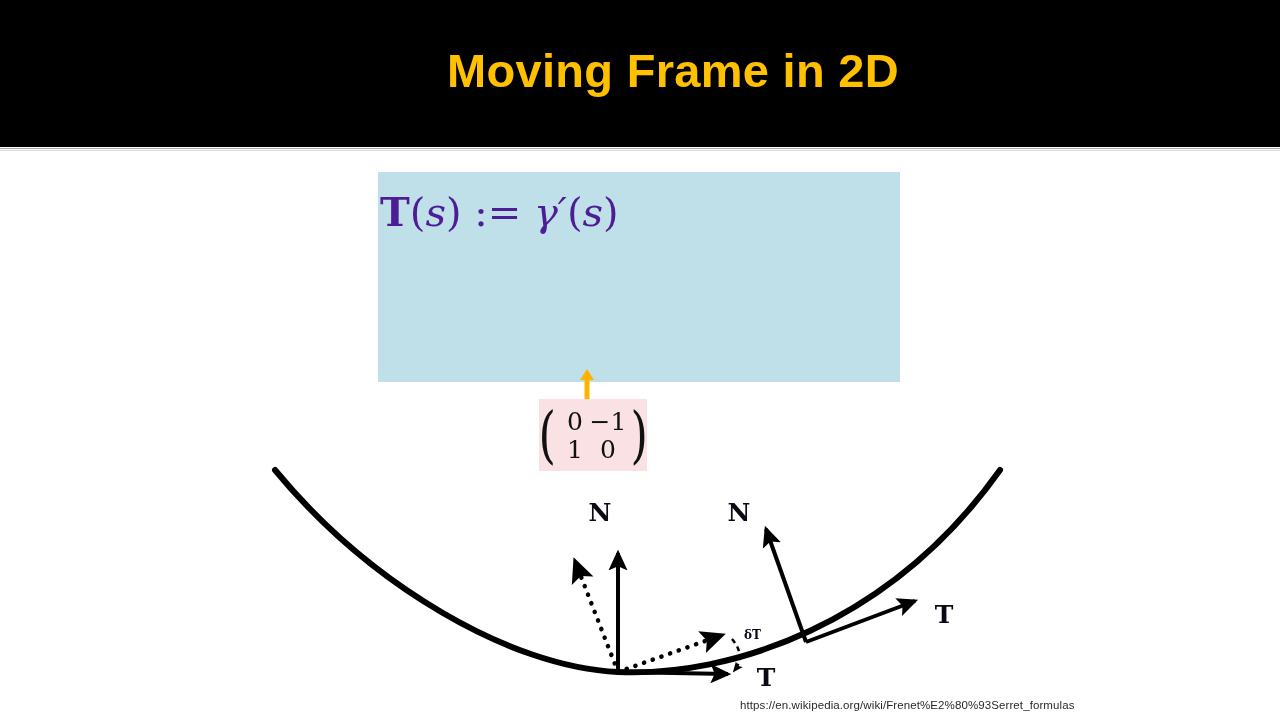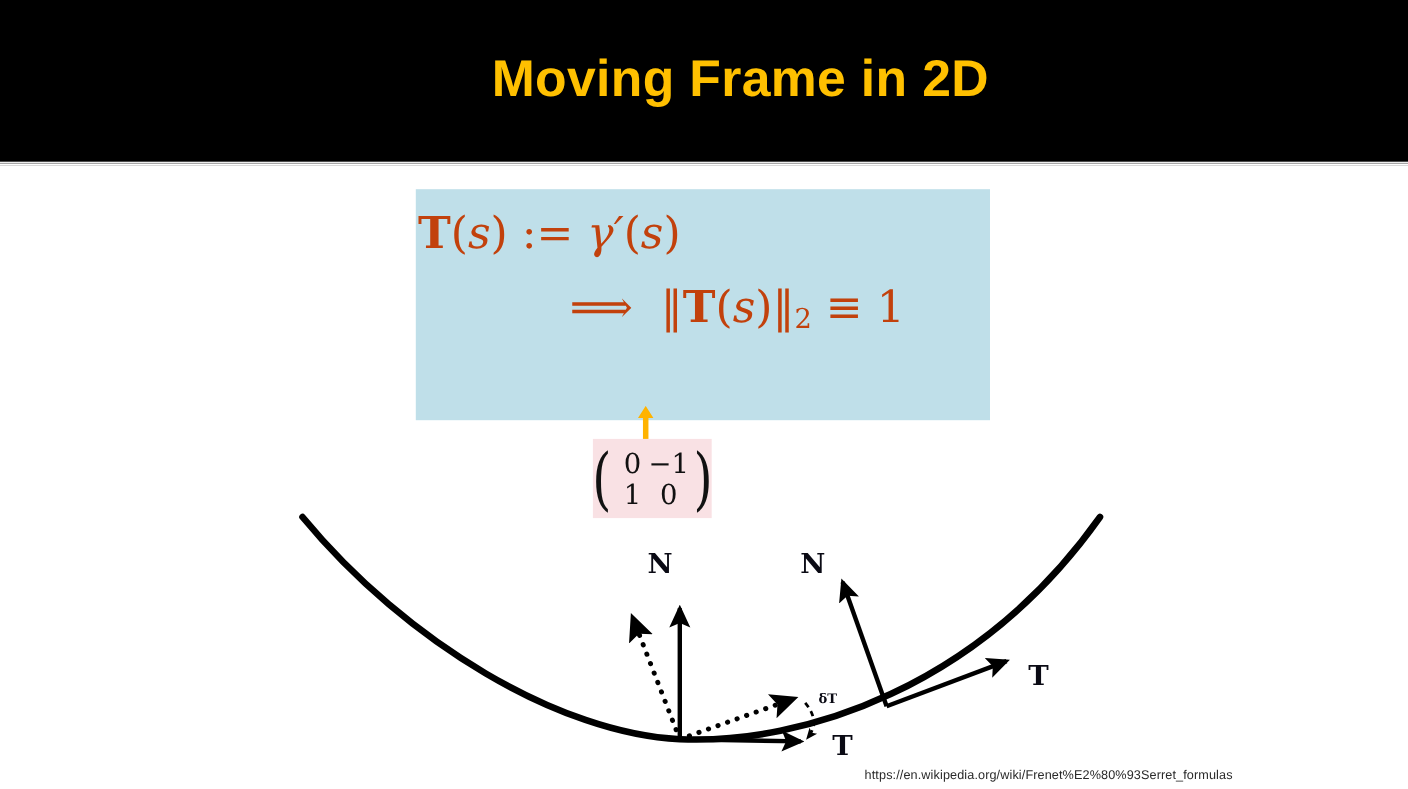--- a/index.html
+++ b/index.html
@@ -55,21 +55,21 @@
     position: absolute;
     left: 378px;
     top: 172px;
     width: 522px;
     height: 210px;
     background: #bfdfe9;
   }
   .formula-line {
     position: absolute;
     font-family: "DejaVu Serif", "Liberation Serif", serif;
-    color: #c2410c;
+    color: #4c1d95;
     font-size: 40px;
     white-space: nowrap;
     line-height: 1;
   }
   #formula-line-1 {
     left: 2px;
     top: 20px;
   }
   #formula-line-2 {
     left: 140px;
@@ -148,21 +148,21 @@
   .vec-label-small {
     font-family: "DejaVu Serif", "Liberation Serif", serif;
     font-weight: bold;
     font-size: 12px;
     fill: #0a0a14;
   }
 
   
   #source-url {
     position: absolute;
-    left: 786px;
+    left: 740px;
     top: 699px;
     font-family: "Liberation Sans", sans-serif;
     font-size: 11.5px;
     color: #2a2a2a;
     white-space: nowrap;
     letter-spacing: 0.1px;
   }
 </style>
 </head>
 <body>
@@ -170,23 +170,20 @@
 <div id="title-band"></div>
 <div id="slide-title">Moving Frame in 2D</div>
 <div id="title-rule"></div>
 
 <div id="formula-box">
 
   <div class="formula-line" id="formula-line-1">
     <span class="mbold">T</span><span>(</span><span class="mvar">s</span><span>)</span><span> := </span><span class="mvar">γ</span><span class="mprime">′</span><span>(</span><span class="mvar">s</span><span>)</span>
   </div>
 
-  <div class="formula-line" id="formula-line-2">
-    <span>⟹</span>&nbsp;&nbsp;<span>‖</span><span class="mbold">T</span><span>(</span><span class="mvar">s</span><span>)</span><span>‖</span><span class="msub">2</span><span> ≡ </span><span>1</span>
-  </div>
 
 </div>
 
 <svg id="j-pointer" viewBox="0 0 18 34">
   <polygon points="9,0 16,11 11.5,11 11.5,34 6.5,34 6.5,11 2,11" fill="#ffb300"></polygon>
 </svg>
 
 <div id="matrix-box">
   <div id="matrix-inner">
     <span class="paren">(</span>

